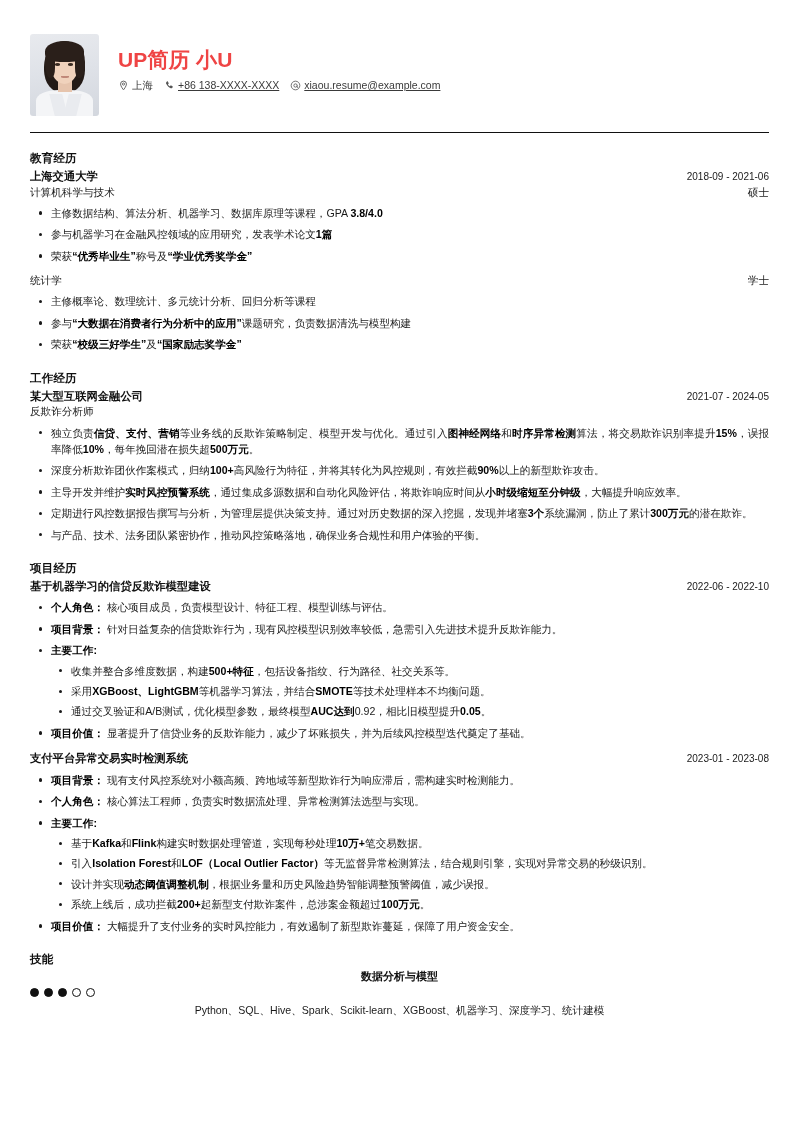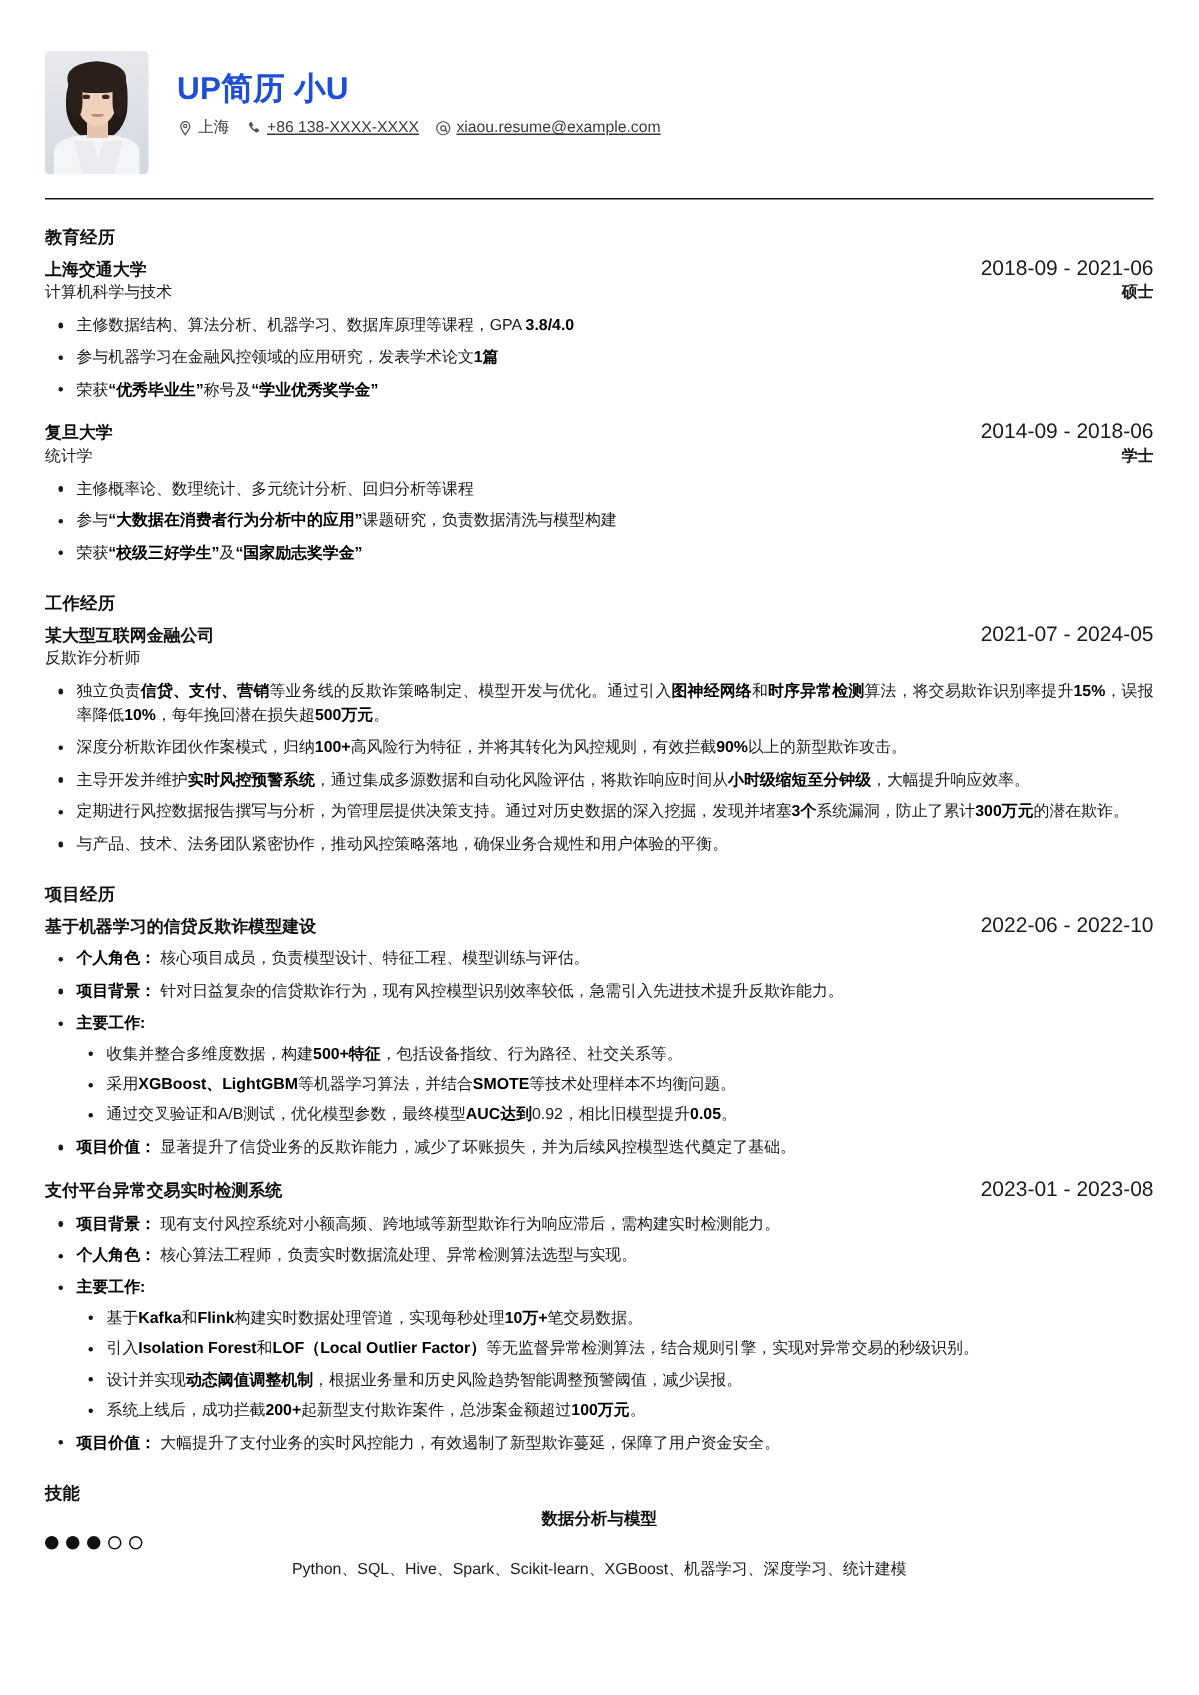--- a/index.html
+++ b/index.html
@@ -85,21 +85,21 @@
   .photo .collar-r {
     position: absolute; left: 36px; bottom: 0; width: 13px; height: 22px;
     background: #e9ebef; transform: skewX(-14deg);
   }
 
   .header-text { padding-top: 14px; }
   .name {
     font-size: 21px;
     font-weight: bold;
     letter-spacing: .2px;
-    color: #1d4ed8;
+    color: #ef4444;
     line-height: 1.1;
   }
   .contact-row {
     margin-top: 9px;
     display: flex;
     align-items: center;
     gap: 5px;
     font-size: 10.5px;
     color: #3a3a3a;
     line-height: 1;
@@ -144,33 +144,32 @@
     justify-content: space-between;
     align-items: baseline;
     line-height: 1.45;
   }
   .org {
     font-size: 11.3px;
     font-weight: bold;
     color: #111;
   }
   .daterange {
-    font-size: 14px;
+    font-size: 10px;
     color: #1a1a1a;
     white-space: nowrap;
   }
   .role {
     font-size: 10.6px;
     color: #1a1a1a;
   }
   .degree {
     font-size: 10.6px;
     color: #1a1a1a;
     white-space: nowrap;
-    font-weight: bold;
   }
 
   ul.bullets {
     list-style: none;
     margin: 3px 0 0 0;
     padding: 0;
   }
   ul.bullets > li {
     position: relative;
     padding-left: 21px;
@@ -299,24 +298,20 @@
             <div class="degree">硕士</div>
           </div>
           <ul class="bullets">
             <li>主修数据结构、算法分析、机器学习、数据库原理等课程，GPA <b>3.8/4.0</b></li>
             <li>参与机器学习在金融风控领域的应用研究，发表学术论文<b>1篇</b></li>
             <li>荣获<b>“优秀毕业生”</b>称号及<b>“学业优秀奖学金”</b></li>
           </ul>
         </div>
         <div class="entry">
           <div class="entry-line">
-            <div class="org">复旦大学</div>
-            <div class="daterange">2014-09 - 2018-06</div>
-          </div>
-          <div class="entry-line">
             <div class="role">统计学</div>
             <div class="degree">学士</div>
           </div>
           <ul class="bullets">
             <li>主修概率论、数理统计、多元统计分析、回归分析等课程</li>
             <li>参与<b>“大数据在消费者行为分析中的应用”</b>课题研究，负责数据清洗与模型构建</li>
             <li>荣获<b>“校级三好学生”</b>及<b>“国家励志奖学金”</b></li>
           </ul>
         </div>
       </div>

